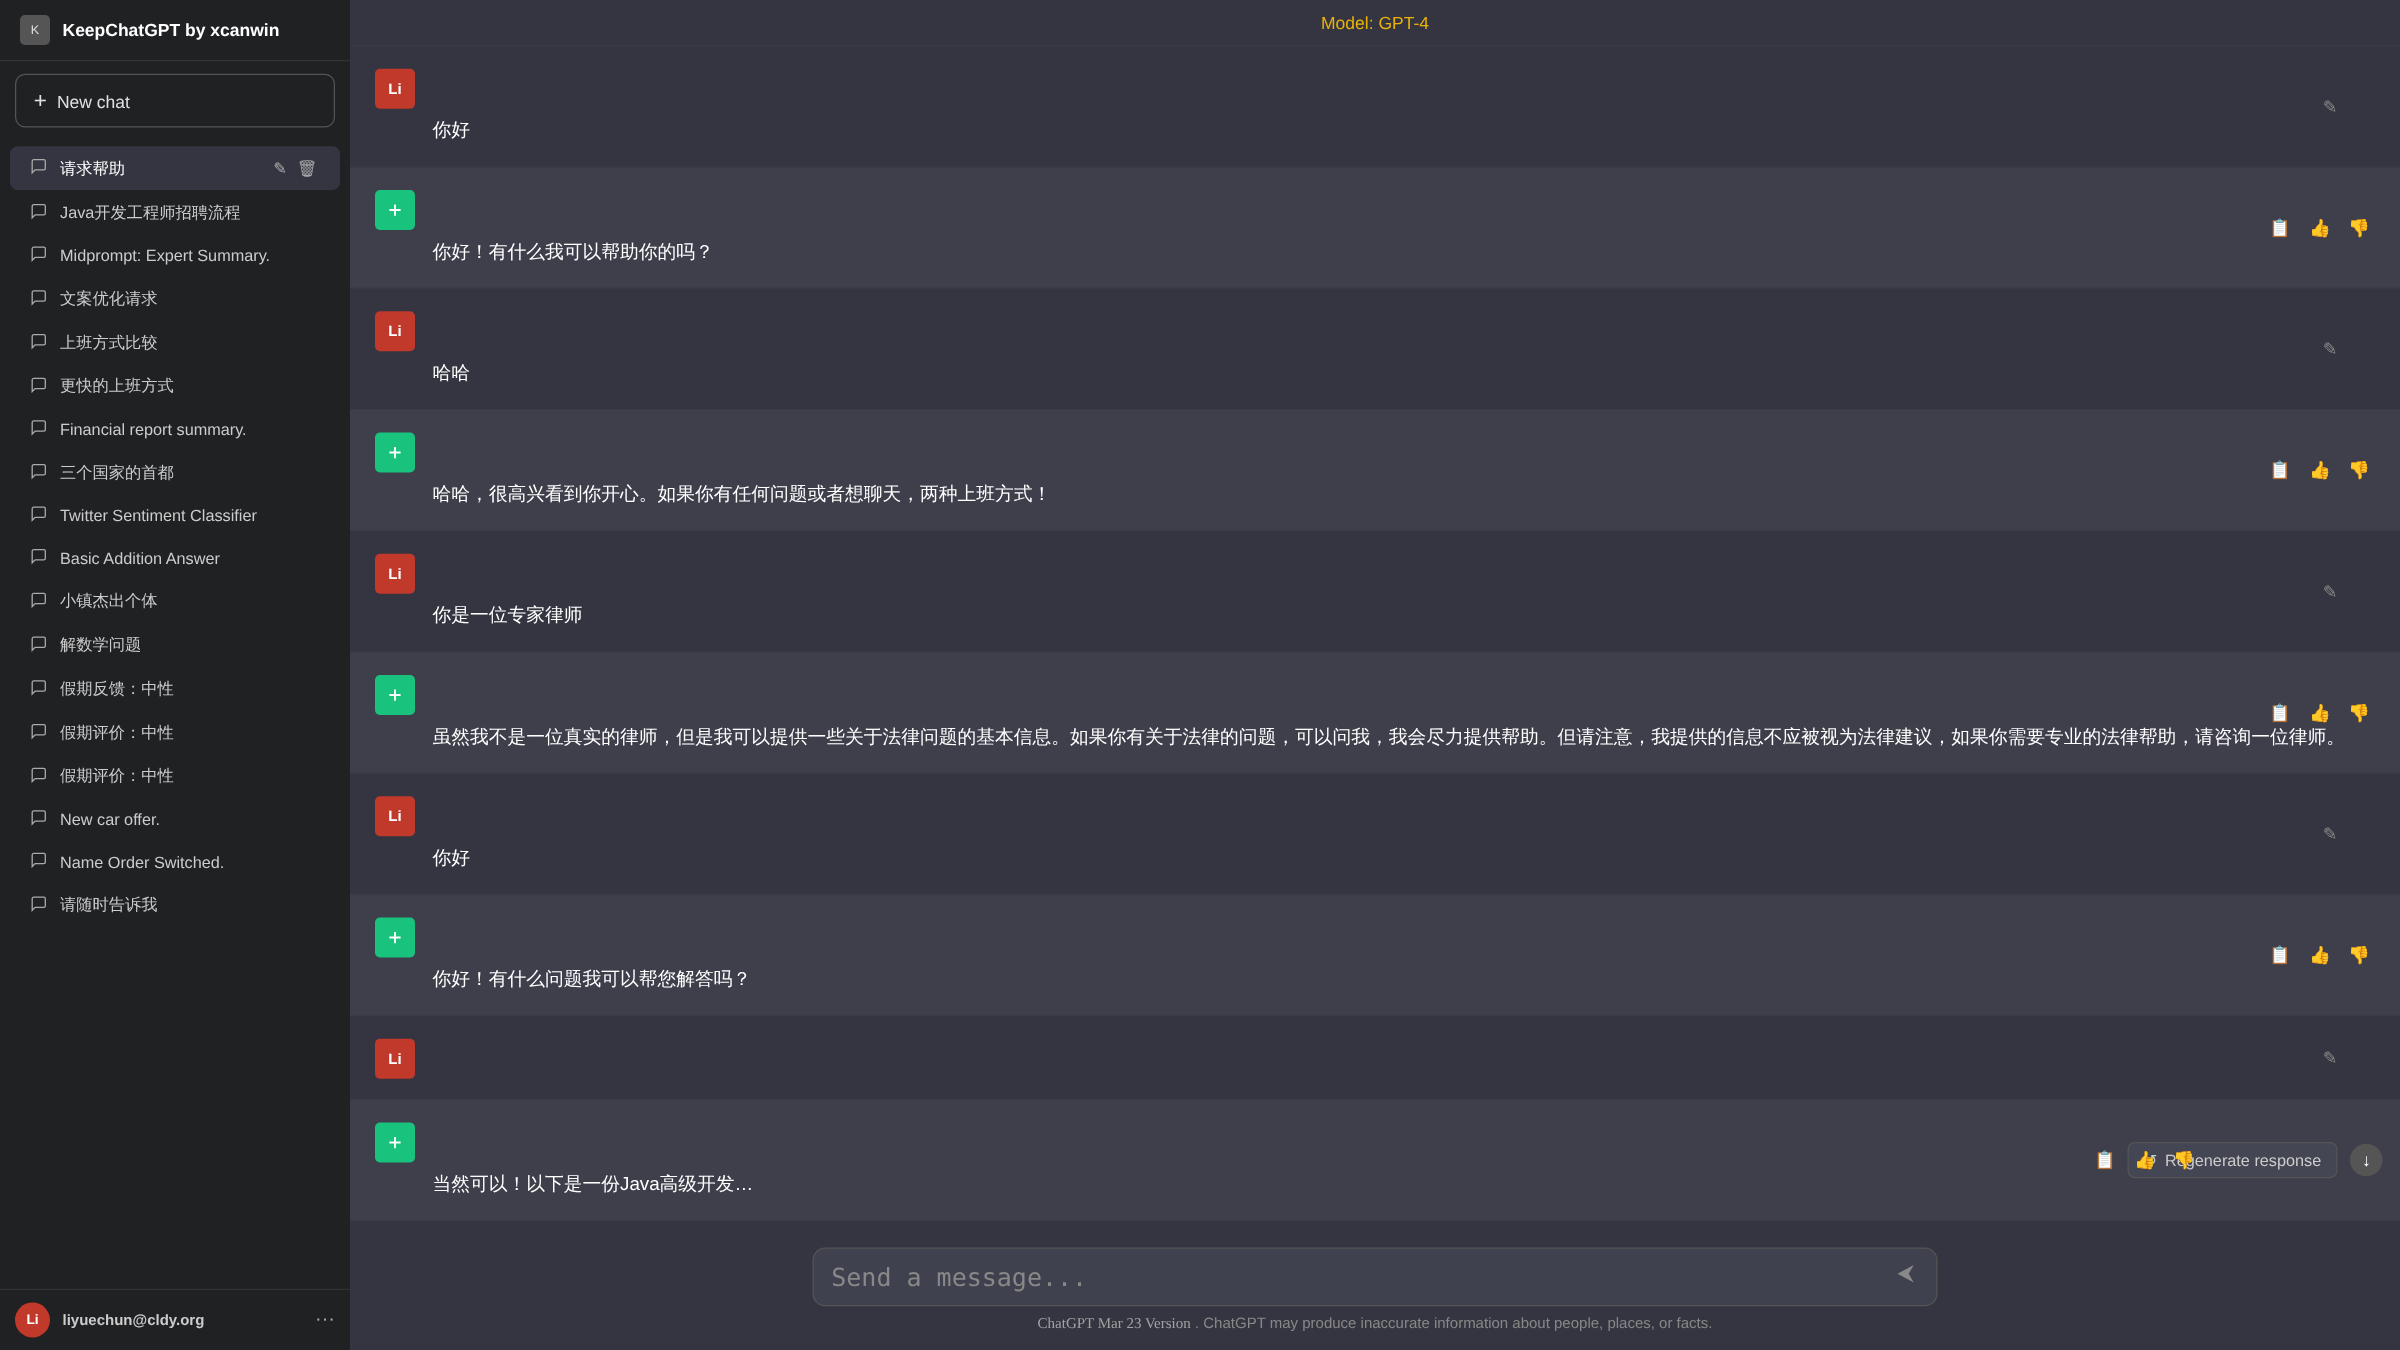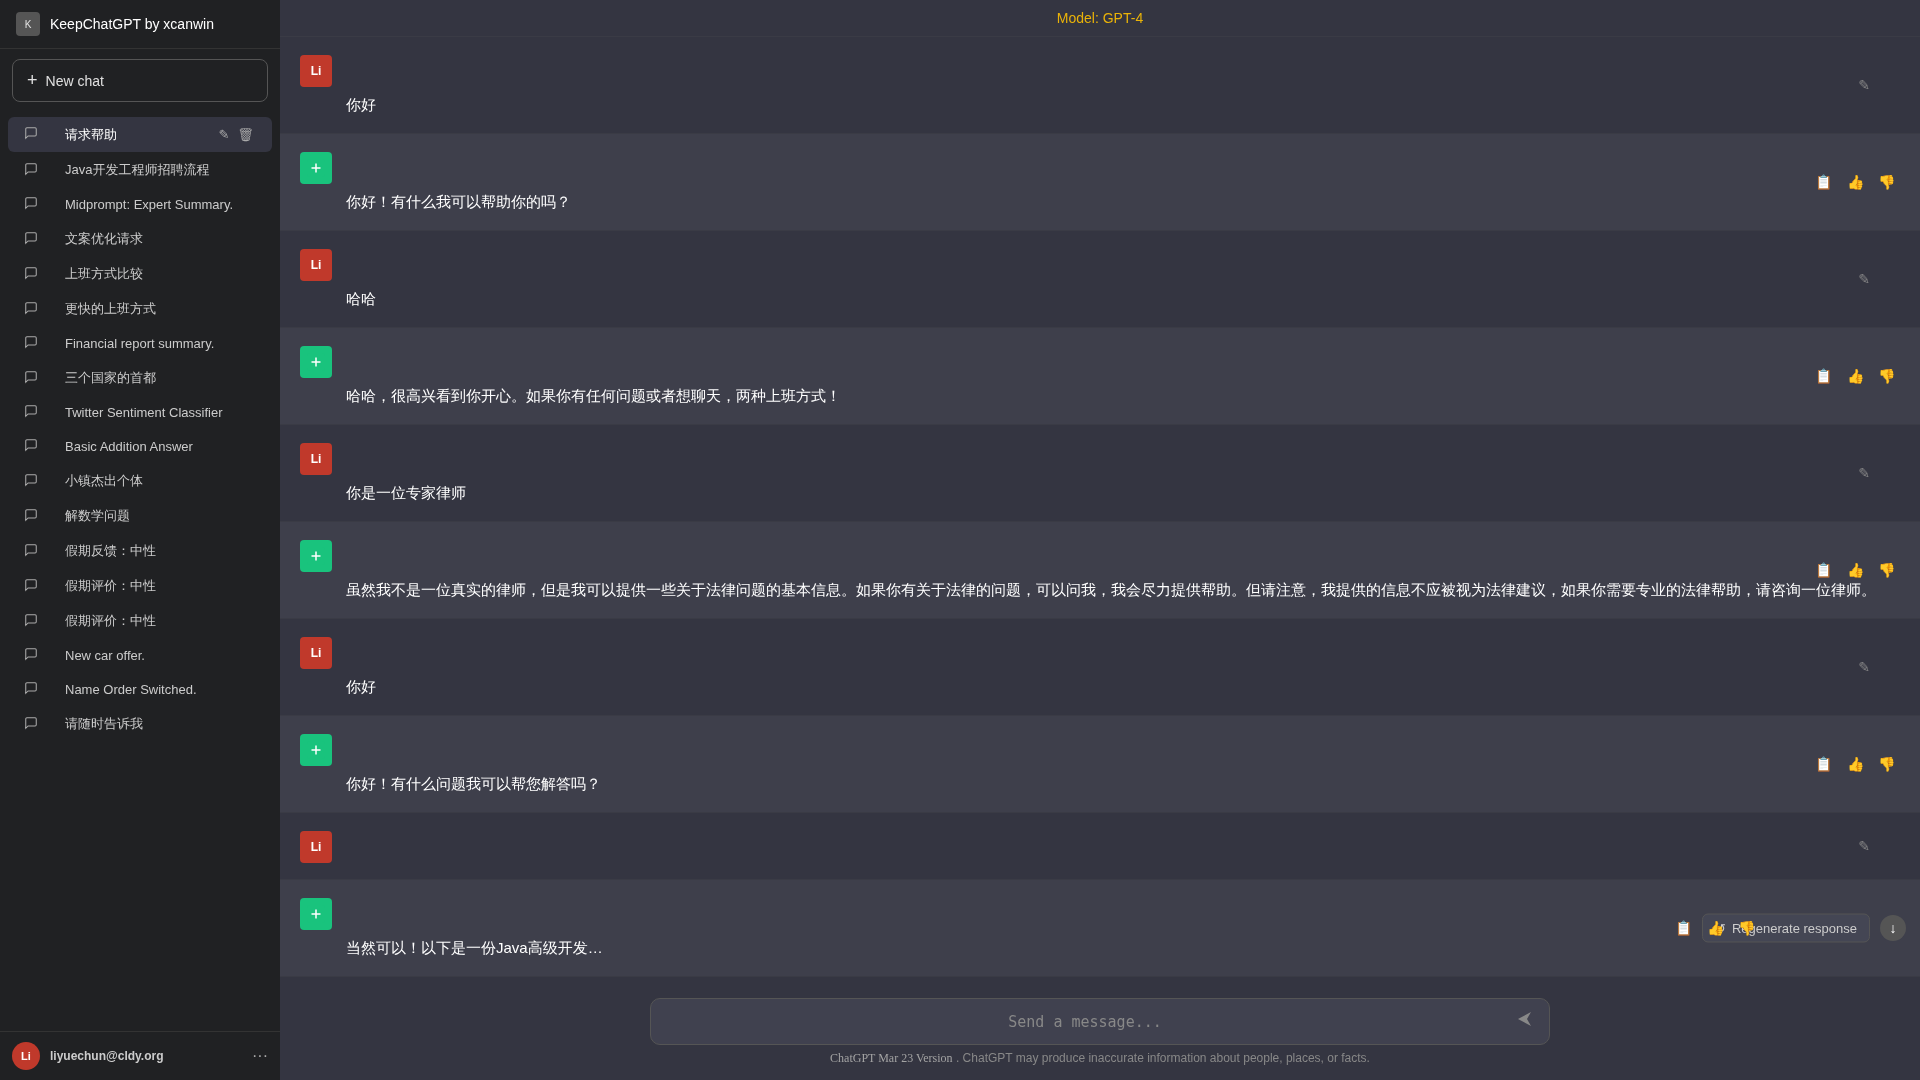--- a/index.html
+++ b/index.html
@@ -2,27 +2,27 @@
 <html><head>
   <meta charset="utf-8">
   <style>
     * { margin: 0; padding: 0; box-sizing: border-box; }
     body { font-family: -apple-system, BlinkMacSystemFont, 'Segoe UI', sans-serif; background: #1a1a1a; color: #e0e0e0; display: flex; height: 1080px; width: 1920px; overflow: hidden; font-size: 14px; }
 
     
     .sidebar { width: 280px; background: #202123; display: flex; flex-direction: column; height: 100%; flex-shrink: 0; }
     .sidebar-header { padding: 12px 16px; display: flex; align-items: center; gap: 10px; border-bottom: 1px solid #333; }
     .sidebar-logo { width: 24px; height: 24px; background: #555; border-radius: 4px; display: flex; align-items: center; justify-content: center; font-size: 10px; }
-    .sidebar-title { font-size: 14px; font-weight: 400; color: #fff; }
+    .sidebar-title { font-size: 14px; font-weight: 700; color: #fff; }
     .new-chat-btn { margin: 10px 12px; padding: 10px 14px; background: transparent; border: 1px solid #555; border-radius: 8px; color: #e0e0e0; cursor: pointer; display: flex; align-items: center; gap: 8px; font-size: 14px; }
     .plus-icon { font-size: 18px; font-weight: 300; }
     .sidebar-list { flex: 1; overflow-y: auto; padding: 4px 0; }
     .sidebar-list::-webkit-scrollbar { width: 4px; }
     .sidebar-list::-webkit-scrollbar-thumb { background: #555; border-radius: 2px; }
-    .sidebar-item { padding: 8px 16px; display: flex; align-items: center; gap: 27px; cursor: pointer; border-radius: 6px; margin: 1px 8px; color: #ccc; font-size: 13px; position: relative; }
+    .sidebar-item { padding: 8px 16px; display: flex; align-items: center; gap: 10px; cursor: pointer; border-radius: 6px; margin: 1px 8px; color: #ccc; font-size: 13px; position: relative; }
     .sidebar-item.active { background: #343541; color: #fff; }
     .chat-icon { font-size: 14px; flex-shrink: 0; color: #aaa; }
     .sidebar-item-text { flex: 1; overflow: hidden; text-overflow: ellipsis; white-space: nowrap; }
     .sidebar-item-actions { display: none; gap: 4px; align-items: center; }
     .sidebar-item.active .sidebar-item-actions { display: flex; }
     .action-btn { background: none; border: none; color: #aaa; cursor: pointer; padding: 2px; font-size: 13px; }
     .sidebar-footer { padding: 10px 12px; border-top: 1px solid #333; display: flex; align-items: center; gap: 10px; }
     .user-avatar { width: 28px; height: 28px; background: #c0392b; border-radius: 50%; display: flex; align-items: center; justify-content: center; font-size: 11px; color: #fff; font-weight: 600; }
     .user-email { font-size: 12px; color: #ccc; flex: 1; font-weight: bold; }
     .footer-more { color: #aaa; cursor: pointer; font-size: 16px; }
@@ -39,21 +39,21 @@
     .avatar { width: 32px; height: 32px; border-radius: 4px; flex-shrink: 0; display: flex; align-items: center; justify-content: center; font-size: 12px; font-weight: 600; margin-top: 2px; }
     .avatar.user-av { background: #c0392b; color: #fff; }
     .avatar.ai-av { background: #19c37d; color: #fff; border-radius: 4px; }
     .message-content { flex: 1; color: #ffffff; line-height: 1.6; font-size: 15px; margin-top: 40px; }
     .message-actions { display: flex; gap: 6px; align-items: center; position: absolute; right: 20px; top: 50%; transform: translateY(-50%); }
     .msg-action-btn { background: none; border: none; color: #888; cursor: pointer; padding: 4px; font-size: 14px; }
 
     
     .input-area { padding: 14px 20px; background: #343541; }
     .input-wrapper { display: flex; align-items: center; background: #40414f; border: 1px solid #555; border-radius: 10px; padding: 10px 14px; gap: 10px; max-width: 900px; margin: 0 auto; }
-    .message-input { flex: 1; background: none; border: none; outline: none; color: #f9a8d4; font-size: 15px; resize: none; text-align: center; }
+    .message-input { flex: 1; background: none; border: none; outline: none; color: #f9a8d4; font-size: 20px; resize: none; }
     .message-input::placeholder { color: #888; }
     .send-btn { background: none; border: none; color: #888; cursor: pointer; font-size: 18px; padding: 2px; }
     .footer-note { text-align: center; font-size: 12px; color: #888; margin-top: 8px; max-width: 900px; margin: 6px auto 0; }
     .footer-note a { color: #a3a3a3; text-decoration: none; font-family: Liberation Serif, serif; }
     .regenerate-btn { display: flex; align-items: center; gap: 6px; background: #444654; border: 1px solid #555; border-radius: 6px; color: #ccc; padding: 6px 12px; font-size: 13px; cursor: pointer; position: absolute; right: 50px; top: 50%; transform: translateY(-50%); }
     .scroll-down-btn { position: absolute; right: 14px; top: 50%; transform: translateY(-50%); background: #555; border: none; border-radius: 50%; width: 26px; height: 26px; color: #fff; cursor: pointer; font-size: 14px; display: flex; align-items: center; justify-content: center; }
     .edit-icon { position: absolute; right: 50px; top: 50%; transform: translateY(-50%); color: #888; cursor: pointer; font-size: 14px; }
   </style>
 </head>
 <body>

